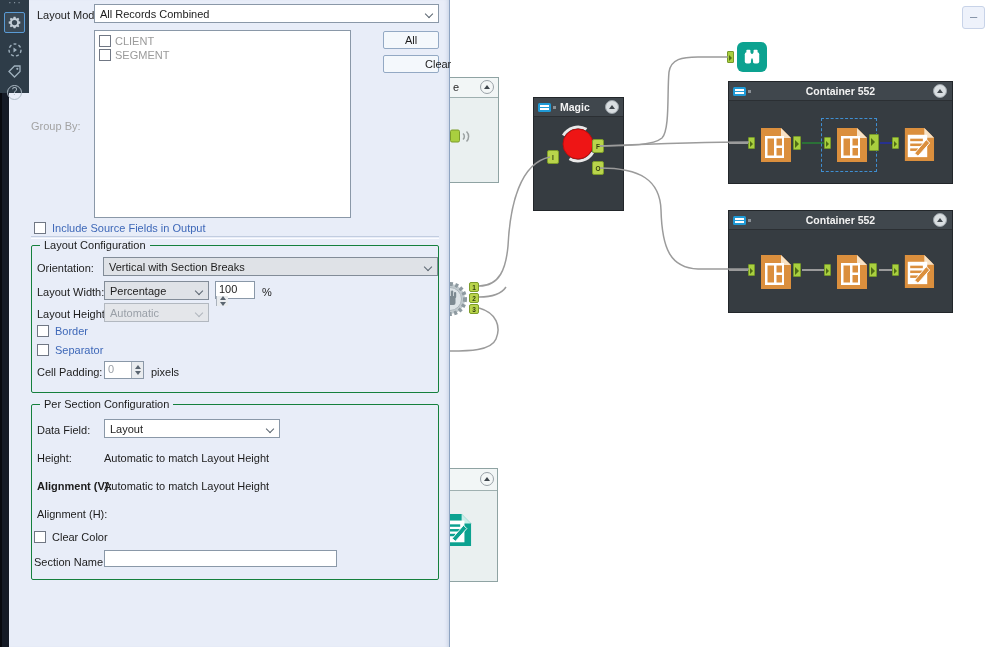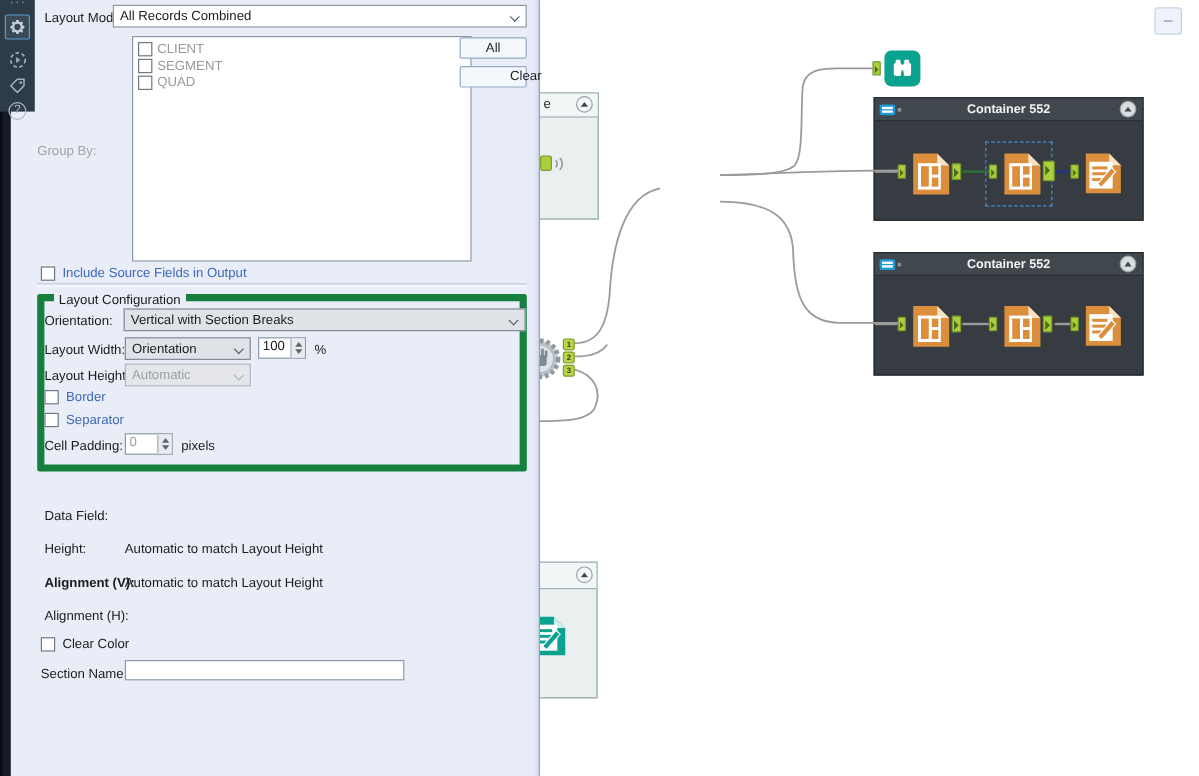--- a/index.html
+++ b/index.html
@@ -24,21 +24,21 @@
   .combo.disabled { background:#e4e6ea; border-color:#b2b8c0; color:#9aa0a8; }
   .chev { position:absolute; right:6px; top:6px; width:6px; height:6px; border-right:1.4px solid #5a6570; border-bottom:1.4px solid #5a6570; transform:rotate(45deg); }
   .combo.disabled .chev { border-color:#b0b6be; }
   .listbox { position:absolute; background:#fff; border:1px solid #8a98a8; padding:3px 4px; }
   .li-row { display:flex; align-items:center; height:13px; margin-bottom:1px; }
   .cb { width:12px; height:12px; background:#fff; border:1px solid #707784; display:inline-block; }
   .li-row .cb { margin-right:4px; }
   .li-row span { color:#9a9a9a; font-size:11px; }
   .btn { position:absolute; width:56px; height:18px; background:#f4f8fc; border:1px solid #93a9c4; border-radius:2px; font-family:"Liberation Sans",sans-serif; font-size:11px; color:#1c1c1c; text-align:center; line-height:15px; }
   .sep2 { position:absolute; left:22px; width:408px; height:3px; border-top:1px solid #c2cde0; border-bottom:1px solid #fbfcff; }
-  .gbox { position:absolute; left:22px; width:408px; border:6px solid #15803d; border-radius:2px; }
+  .gbox { position:absolute; left:22px; width:408px; border:1px solid #15803d; border-radius:2px; }
   .gbox-title { position:absolute; top:-7px; left:8px; background:#e8edf8; padding:0 4px; color:#1c1c1c; }
   .cbx { position:absolute; width:12px; height:12px; background:#fff; border:1px solid #707784; }
   .spin { position:absolute; height:18px; background:#fff; border:1px solid #8a98a8; display:flex; }
   .spin .val { flex:1; padding:1px 3px; font-size:11px; }
   .spin .val.dim { color:#9aa0a8; }
   .spin .ud { width:12px; border-left:1px solid #aab2bc; background:#e9ecef; display:flex; flex-direction:column; align-items:center; justify-content:center; gap:2px; }
   .tri-up { width:0; height:0; border-left:3px solid transparent; border-right:3px solid transparent; border-bottom:4px solid #5a6570; }
   .tri-dn { width:0; height:0; border-left:3px solid transparent; border-right:3px solid transparent; border-top:4px solid #5a6570; }
   .textin { position:absolute; height:17px; background:#fff; border:1px solid #8a98a8; font-family:"Liberation Sans",sans-serif; font-size:11px; padding:0 3px; }
 
@@ -76,33 +76,29 @@
 <body>
 
 <div class="panel">
 
   <div class="lbl" style="left:28px; top:9px;">Layout Mode:</div>
   <div class="combo" style="left:85px; top:4px; width:345px;">
     <span>All Records Combined</span>
     <span class="chev"></span>
   </div>
 
-  <div class="listbox" style="left:85px; top:30px; width:283px; height:188px;margin-left:16px;">
+  <div class="listbox" style="left:85px; top:30px; width:257px; height:188px;">
     <div class="li-row">
       <span class="cb"></span>
       <span>CLIENT</span>
     </div>
     <div class="li-row">
       <span class="cb"></span>
       <span>SEGMENT</span>
     </div>
-    <div class="li-row">
-      <span class="cb"></span>
-      <span>QUAD</span>
-    </div>
   </div>
 
   <button class="btn" style="left:374px; top:31px;">All</button>
   <button class="btn" style="left:374px; top:55px;padding-left:41px;">Clear</button>
 
   <div class="lbl dim" style="left:22px; top:120px;">Group By:</div>
 
   <span class="cbx" style="left:25px; top:222px;"></span>
   <div class="lbl blue" style="left:43px; top:222px;">Include Source Fields in Output</div>
 
@@ -112,24 +108,24 @@
     <span class="gbox-title">Layout Configuration</span>
   </div>
   <div class="lbl" style="left:28px; top:262px;">Orientation:</div>
   <div class="combo gray" style="left:94px; top:257px; width:335px;">
     <span>Vertical with Section Breaks</span>
     <span class="chev"></span>
   </div>
 
   <div class="lbl" style="left:28px; top:286px;">Layout Width:</div>
   <div class="combo gray" style="left:95px; top:281px; width:105px;">
-    <span>Orientation</span>
-    <span class="chev"></span>
-  </div>
-  <div class="spin" style="left:206px; top:281px; width:40px;">
+    <span>Percentage</span>
+    <span class="chev"></span>
+  </div>
+  <div class="spin" style="left:206px; top:281px; width:40px;flex-direction:column;">
     <span class="val">100</span>
     <span class="ud">
         <i class="tri-up"></i>
         <i class="tri-dn"></i>
       </span>
   </div>
   <div class="lbl" style="left:253px; top:286px;">%</div>
 
   <div class="lbl" style="left:28px; top:308px;">Layout Height:</div>
   <div class="combo disabled" style="left:95px; top:303px; width:105px;">
@@ -146,21 +142,28 @@
   <div class="lbl" style="left:28px; top:366px;">Cell Padding:</div>
   <div class="spin" style="left:95px; top:361px; width:40px;">
     <span class="val dim">0</span>
     <span class="ud">
         <i class="tri-up"></i>
         <i class="tri-dn"></i>
       </span>
   </div>
   <div class="lbl" style="left:142px; top:366px;text-align:right;">pixels</div>
 
+  <div class="gbox" style="top:404px; height:176px;">
+    <span class="gbox-title">Per Section Configuration</span>
+  </div>
   <div class="lbl" style="left:28px; top:424px;text-align:right;">Data Field:</div>
+  <div class="combo" style="left:95px; top:419px; width:176px;">
+    <span>Layout</span>
+    <span class="chev"></span>
+  </div>
 
   <div class="lbl" style="left:28px; top:452px;">Height:</div>
   <div class="lbl" style="left:95px; top:452px;">Automatic to match Layout Height</div>
 
   <div class="lbl" style="left:28px; top:480px;font-weight:bold;">Alignment (V):</div>
   <div class="lbl" style="left:95px; top:480px;">Automatic to match Layout Height</div>
 
   <div class="lbl" style="left:28px; top:508px;">Alignment (H):</div>
 
   <span class="cbx" style="left:25px; top:531px;"></span>
@@ -247,20 +250,41 @@
         <rect x="6" y="9" width="8" height="14" rx="2.5"></rect>
         <rect x="16" y="9" width="8" height="14" rx="2.5"></rect>
         <rect x="12" y="11" width="6" height="6"></rect>
         <rect x="8" y="6" width="5" height="5" rx="1"></rect>
         <rect x="17" y="6" width="5" height="5" rx="1"></rect>
       </g>
       <rect x="13.7" y="19" width="2.6" height="5" fill="#0ca290"></rect>
     </svg>
   </div>
 
+  <div class="dkc" style="left:83px; top:97px; width:91px; height:114px;">
+    <div class="dkc-head">
+      <span class="blue-ic">
+          <i class="l1"></i>
+          <i class="l2"></i>
+        </span>
+      <span class="gdot"></span>
+      <span class="dkc-title" style="margin-left:26px;">Magic</span>
+      <div class="col-btn" style="right:4px; top:2px;">
+          <i class="tri-up"></i>
+        </div>
+    </div>
+    <svg class="toolsvg" style="left:22px; top:24px;" width="44" height="44" viewBox="0 0 44 44">
+      <path d="M7.3 13.5 A17 17 0 0 1 30.5 7.3" stroke="#e9e9e9" stroke-width="3" fill="none"></path>
+      <path d="M36.7 30.5 A17 17 0 0 1 13.5 36.7" stroke="#e9e9e9" stroke-width="3" fill="none"></path>
+      <circle cx="22" cy="22" r="15" fill="#ee1515" stroke="#b90d0d"></circle>
+    </svg>
+    <div class="anchor" style="left:13px; top:52px; width:12px; height:14px;">I</div>
+    <div class="anchor" style="left:58px; top:41px; width:12px; height:14px;">F</div>
+    <div class="anchor" style="left:58px; top:63px; width:12px; height:14px;">O</div>
+  </div>
 
   <div class="dkc" style="left:278px; top:81px; width:225px; height:103px;">
     <div class="dkc-head">
       <span class="blue-ic">
           <i class="l1"></i>
           <i class="l2"></i>
         </span>
       <span class="gdot"></span>
       <span class="dkc-title" style="margin:0 auto;">Container 552</span>
       <div class="col-btn" style="right:5px; top:2px;">

